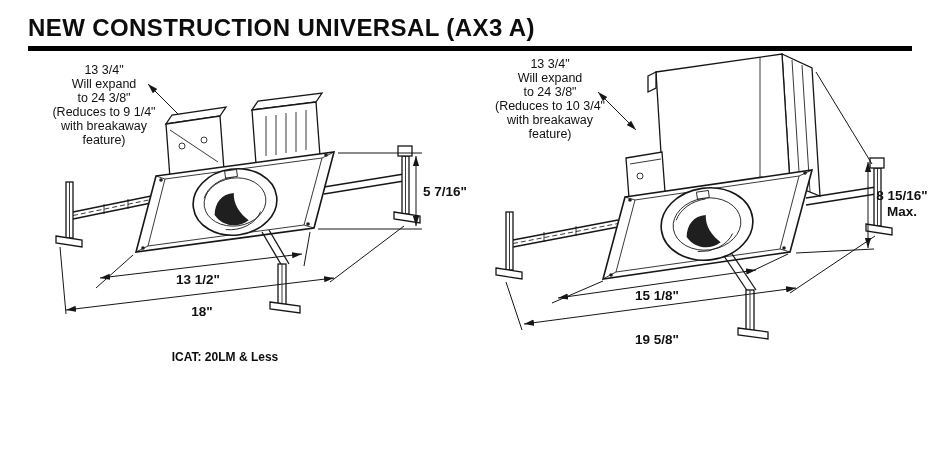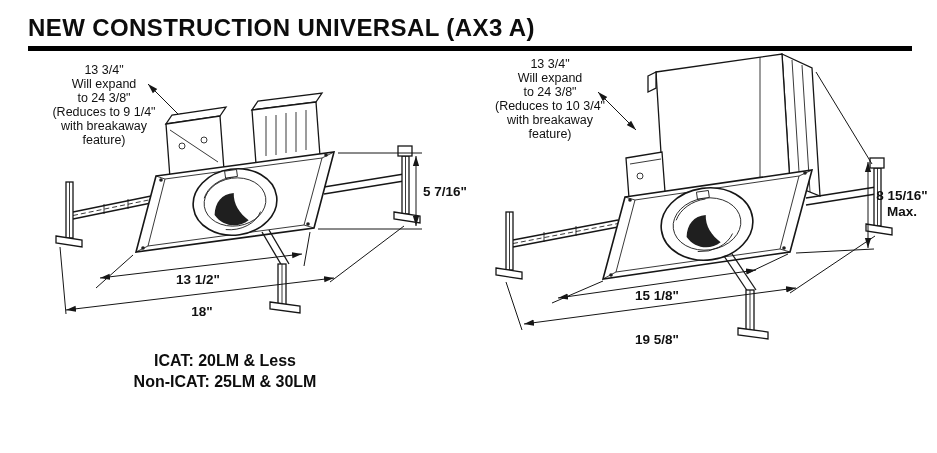--- a/index.html
+++ b/index.html
@@ -5,21 +5,21 @@
   * { margin:0; padding:0; box-sizing:border-box; }
   html,body { width:937px; height:453px; background:#fff; overflow:hidden;
               font-family:"Liberation Sans", sans-serif; color:#0d0d0d; }
   .page { position:absolute; left:0; top:0; width:937px; height:453px; background:#fff; }
   .title { position:absolute; left:28px; top:14px; font-size:24px; font-weight:bold;
            letter-spacing:0.4px; white-space:nowrap; }
   .title-rule { position:absolute; left:28px; top:46px; width:884px; height:5px; background:#000; }
   .fig-svg { position:absolute; overflow:visible; }
   #fig-left  { left:16px;  top:58px; }
   #fig-right { left:460px; top:42px; }
-  .caption { position:absolute; text-align:center; font-weight:bold; font-size:16px;
+  .caption { position:absolute; text-align:center; font-weight:bold; font-size:12px;
              line-height:1.32; white-space:nowrap; }
   #caption-left  { left:55px;  top:350px; width:340px; }
   #caption-right { left:555px; top:356px; width:300px; }
   svg text { font-family:"Liberation Sans", sans-serif; }
   text.note { font-size:12.5px; fill:#111; }
   text.dim  { font-size:13.5px; font-weight:bold; fill:#111; }
   .ln   { stroke:#161616; stroke-width:1.3; fill:none; }
   .thin { stroke-width:0.85; }
   .thick{ stroke-width:1.6; }
   .wfill{ fill:#ffffff; }
@@ -232,17 +232,16 @@
 
       <line class="dimln thin" x1="46" y1="240" x2="62" y2="288"></line>
       <line class="dimln thin" x1="415" y1="194" x2="330" y2="251"></line>
       <line class="dimln" x1="64" y1="282" x2="336" y2="246" marker-start="url(#dimarrow)" marker-end="url(#dimarrow)"></line>
       <text class="dim" x="197" y="302" text-anchor="middle">19 5/8"</text>
     </g>
   </svg>
 
   <div class="caption" id="caption-left">
     <div>ICAT: 20LM &amp; Less</div>
-    <div>Non-ICAT: 25LM &amp; 30LM</div>
   </div>
 
 
 </div>
 
 </body></html>

